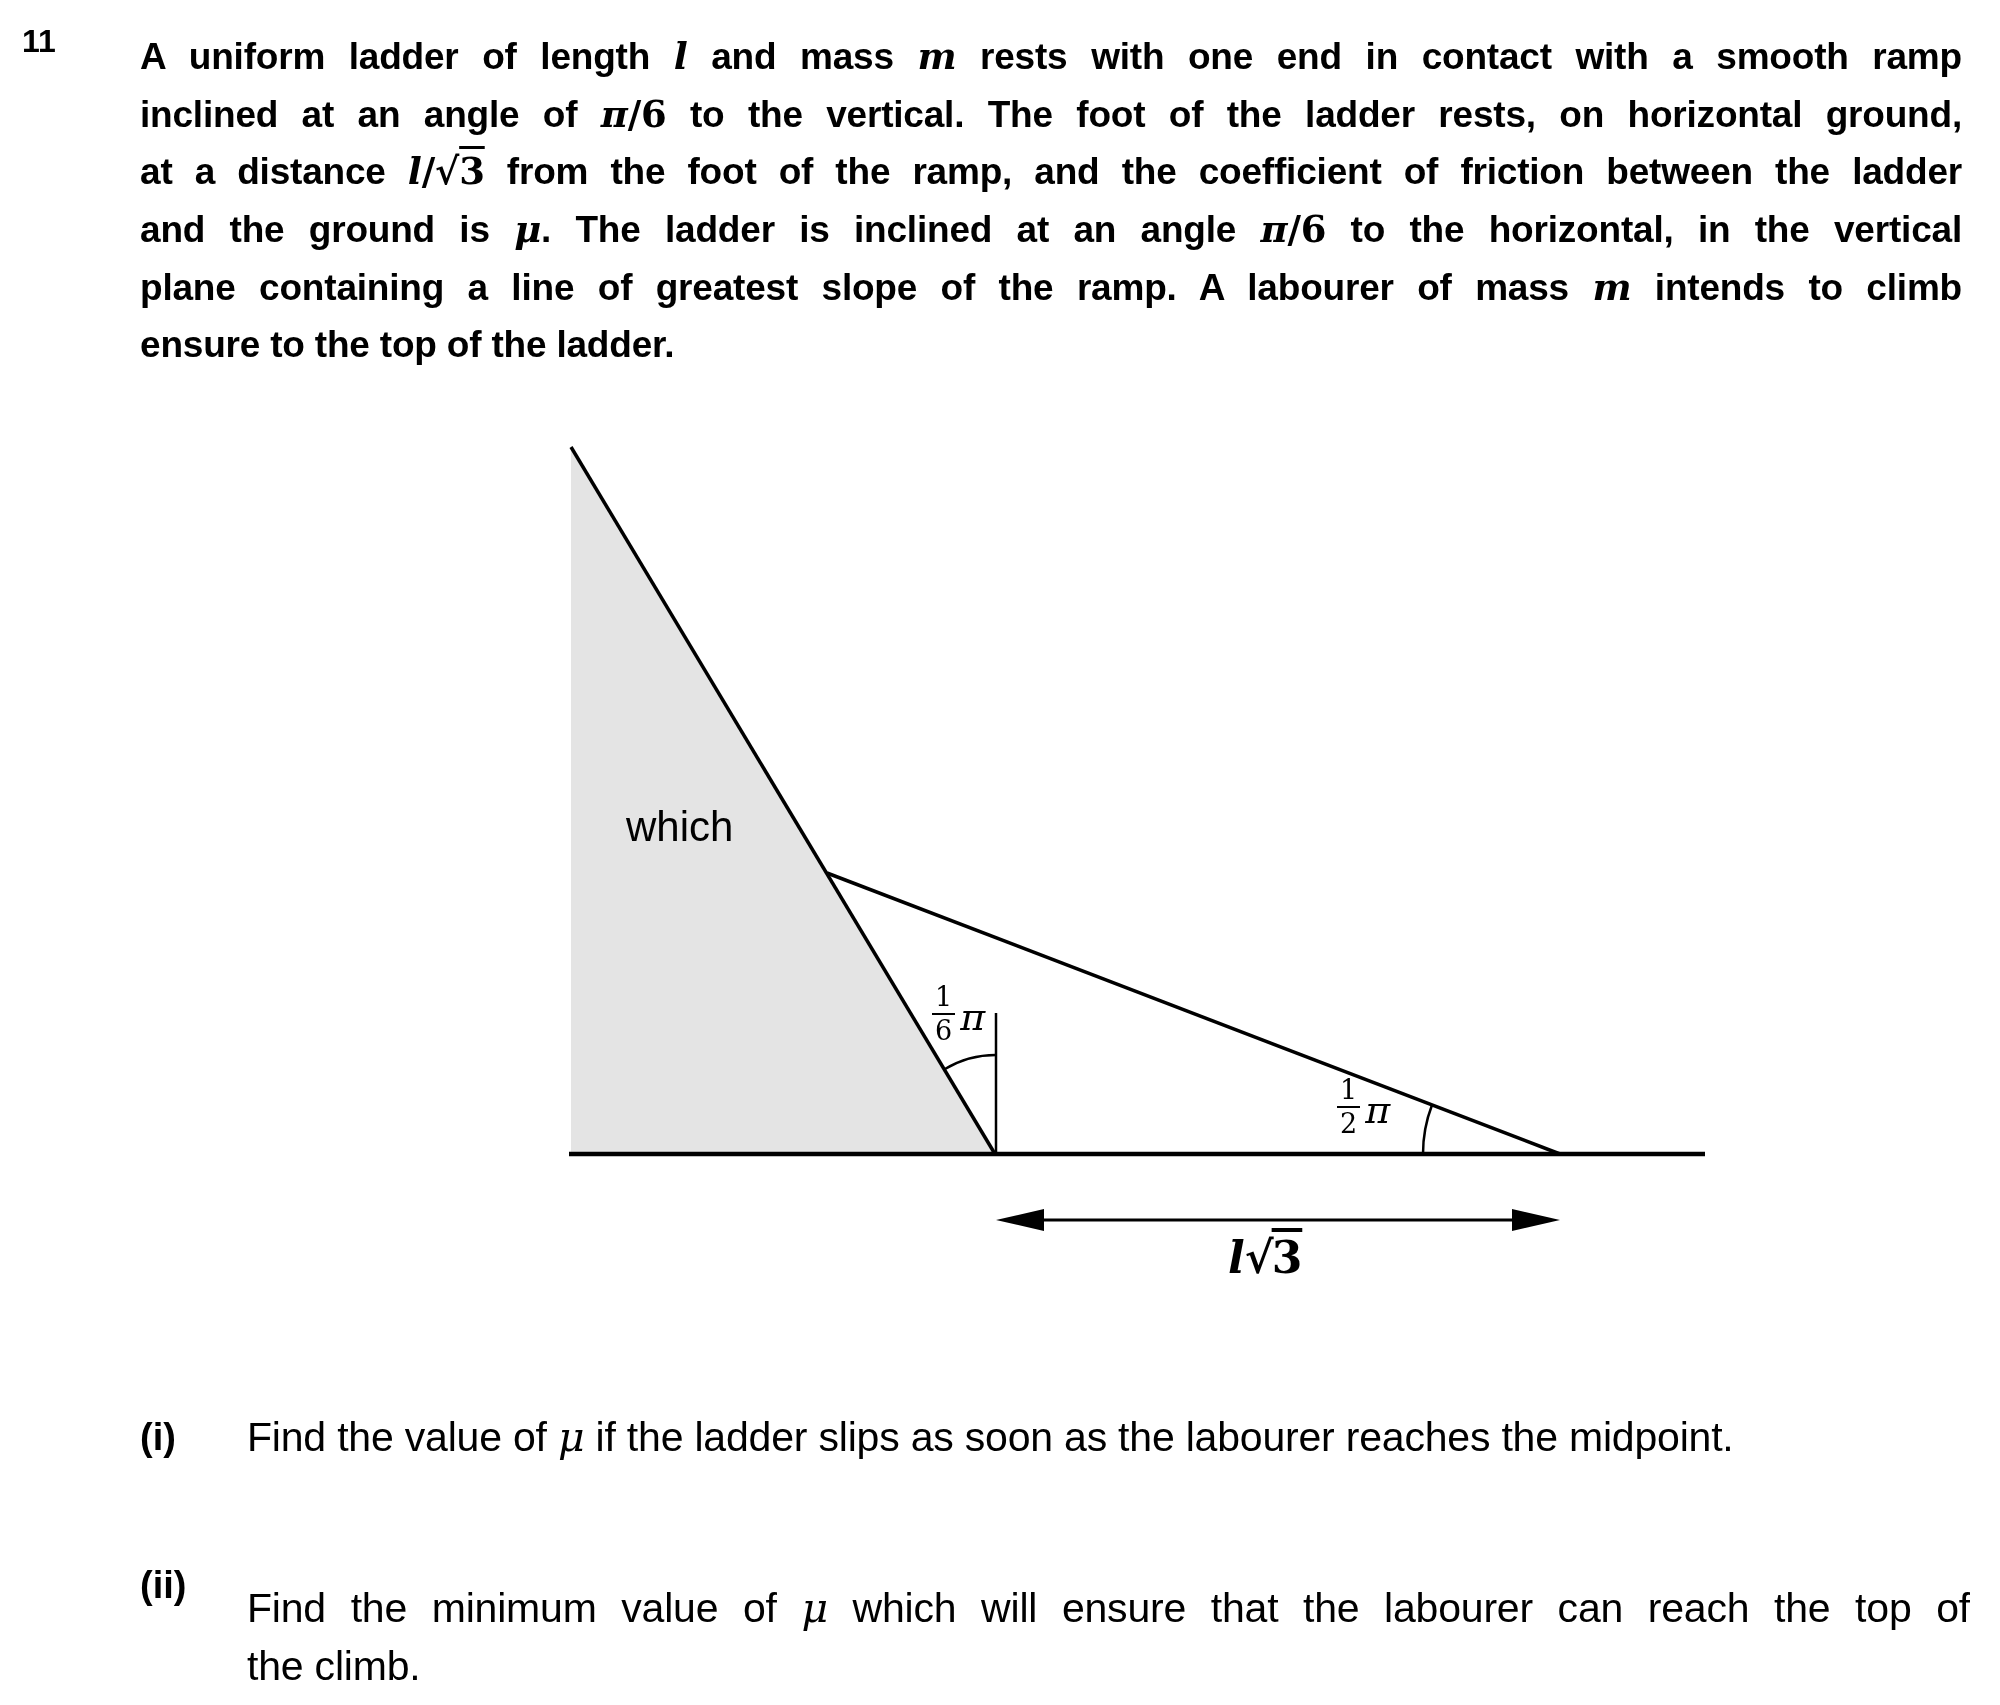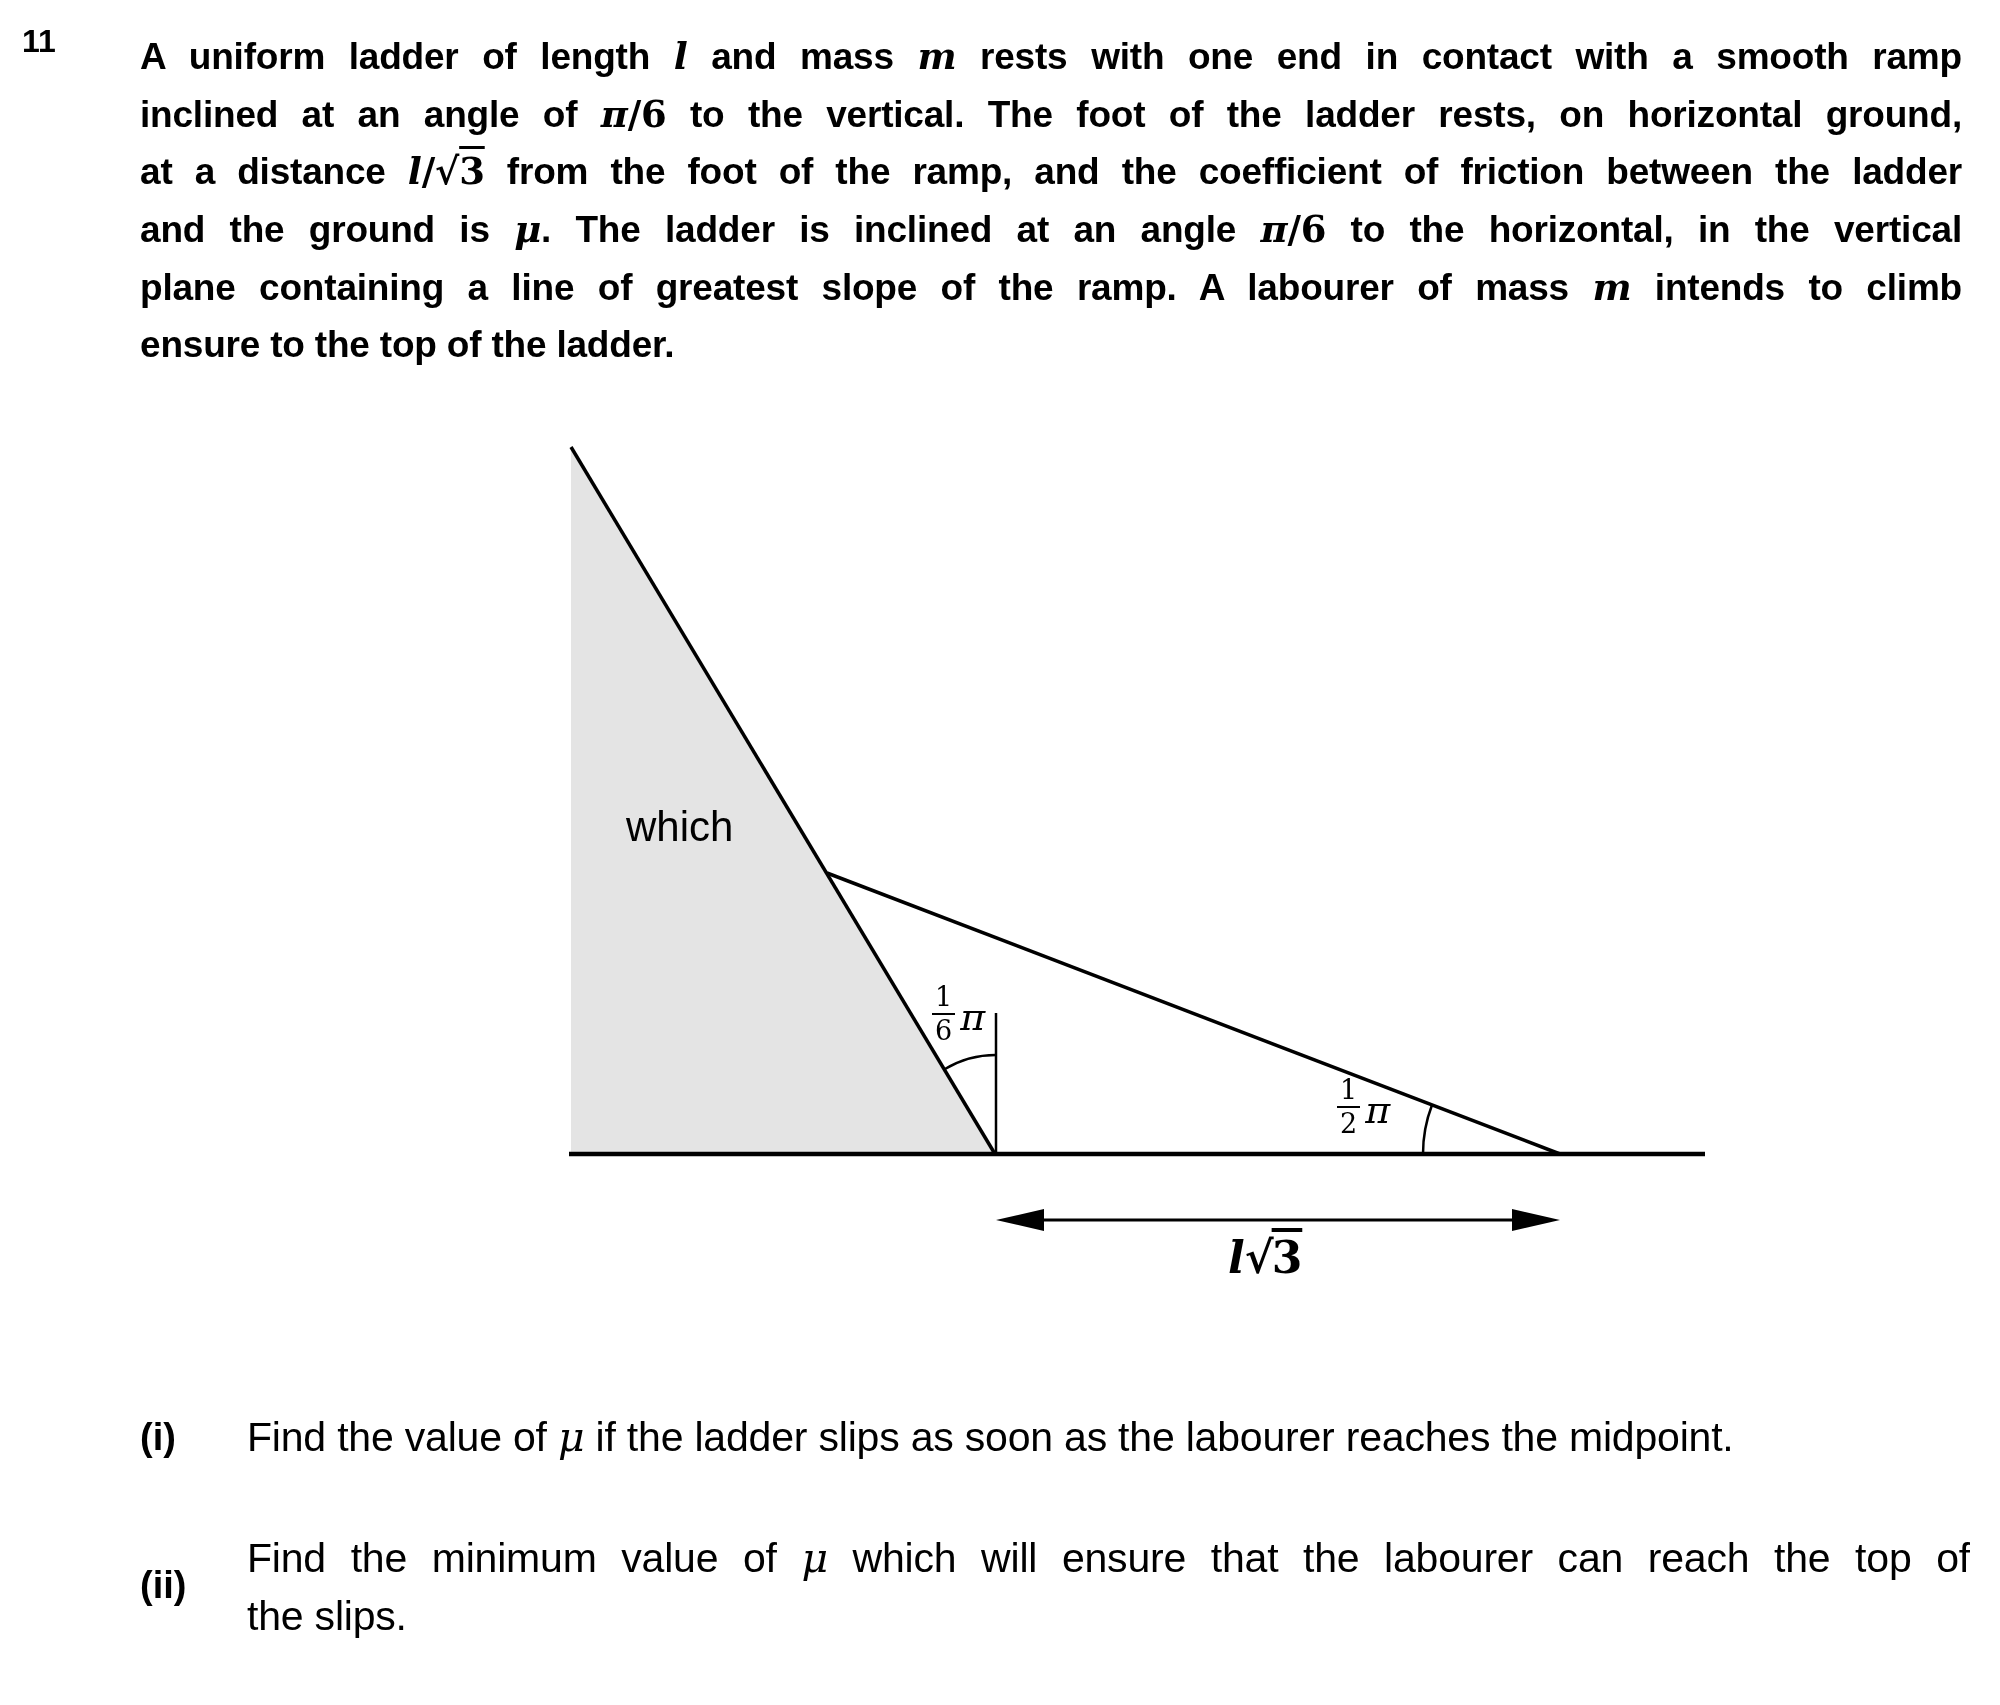--- a/index.html
+++ b/index.html
@@ -65,21 +65,21 @@
     position:absolute;left:140px;
     font-size:38px;font-weight:bold;line-height:57.7px;
   }
   .part-text{
     position:absolute;left:247px;width:1723px;
     font-size:41px;letter-spacing:-0.2px;
   }
   .pl-i{top:1409px;}
   .pt-i{top:1409px;}
   .pl-ii{top:1557px;}
-  .pt-ii{top:1530px;}
+  .pt-ii{top:1580px;}
 </style>
 </head>
 <body>
 
 <div class="page">
 
   <div class="qnum">11</div>
 
   <div class="para">
     <div class="pline">A uniform ladder of length <span class="s-mi">l</span> and mass <span class="s-mi">m</span> rests with one end in contact with a smooth ramp</div>
@@ -134,16 +134,16 @@
   </div>
 
   <div class="part-label pl-i">(i)</div>
   <div class="part-text pt-i">
     <div class="pline nj">Find the value of <span class="s-mi">μ</span> if the ladder slips as soon as the labourer reaches the midpoint.</div>
   </div>
 
   <div class="part-label pl-ii">(ii)</div>
   <div class="part-text pt-ii">
     <div class="pline">Find the minimum value of <span class="s-mi">μ</span> which will ensure that the labourer can reach the top of</div>
-    <div class="pline nj">the slips.</div>
+    <div class="pline nj">the climb.</div>
   </div>
 
 </div>
 
 </body></html>

